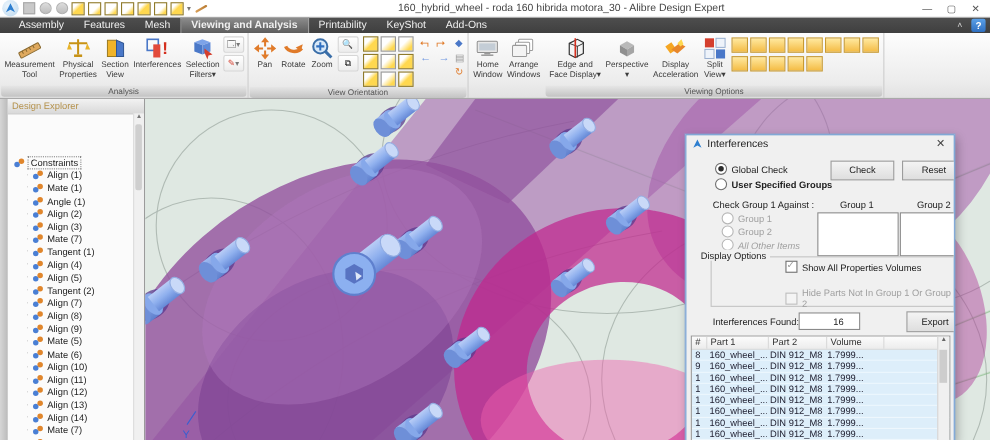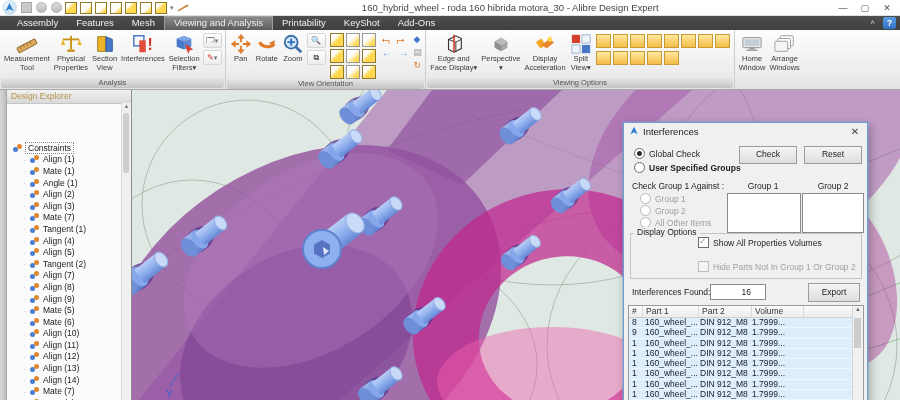--- a/index.html
+++ b/index.html
@@ -16,21 +16,21 @@
   .qcube{width:10px;height:10px;border:1px solid #8f7a2a;background:linear-gradient(135deg,#ffffff 25%,#ffd84f 50%);}
   .qcube.w{background:linear-gradient(135deg,#ffffff 55%,#ffd84f 85%);}
   .caret{font-size:7px;color:#777;}
   .pencil{width:12px;height:2px;background:linear-gradient(90deg,#d9a05a,#b87a30);transform:rotate(-30deg);border-radius:1px;}
   .wtitle{flex:1;text-align:center;color:#444;}
   .wctrl{display:flex;gap:0;margin-right:2px;}
   .wc{width:22px;text-align:center;color:#555;font-size:9px;line-height:14px;}
   
   .tabbar{height:14px;background:linear-gradient(#4e4e4e,#3f3f3f);display:flex;align-items:stretch;color:#f0f0f0;font-size:9.5px;padding-left:8px;}
   .tab{padding:0 9px;line-height:14px;cursor:default;}
-  .tab.active{background:linear-gradient(#8a8a8a,#5c5c5c);border:1px solid #9d9d9d;border-bottom:none;line-height:12px;}
+  .tab.active{background:linear-gradient(#8a8a8a,#5c5c5c);border:1px solid #9d9d9d;border-bottom:none;line-height:12px;font-weight:bold;}
   .tabfill{flex:1;}
   .chev{color:#cfcfcf;font-size:8px;line-height:14px;margin-right:8px;}
   .helpbtn{width:13px;height:12px;margin:1px 4px 0 0;background:linear-gradient(#5aa0e8,#2f6fc0);border-radius:2px;color:#fff;font-size:9px;font-weight:bold;text-align:center;line-height:12px;}
   
   .ribbon{height:59px;background:linear-gradient(#fdfdfd,#ececec 75%,#e2e2e2);display:flex;border-bottom:1px solid #a9a9a9;}
   .rgroup{display:flex;flex-direction:column;border-right:1px solid #cdcdcd;}
   .rbody{height:48px;display:flex;align-items:flex-start;padding:1px 2px 0 2px;}
   .rlabel{height:10px;font-size:7.5px;color:#555;text-align:center;line-height:10px;
           background:linear-gradient(#e6e6e6,#c3c3c3);border-radius:0 0 3px 3px;margin:0 1px 1px 1px;}
   .bb{display:flex;flex-direction:column;align-items:center;padding:1px 2px 0 2px;font-size:7.5px;line-height:1.15;color:#3b3b3b;text-align:center;white-space:pre-line;}
@@ -66,21 +66,21 @@
   .expscroll .thumb{position:absolute;top:10px;left:1px;width:6px;height:60px;background:#cfcfcf;border-radius:2px;}
   .viewport{flex:1;position:relative;overflow:hidden;background:#dfe8e2;}
   .viewport svg{position:absolute;left:0;top:0;}
   
   .dialog{position:absolute;left:623px;top:122px;width:243px;height:278px;background:#f0f0f0;
           border:1px solid #6b9bd2;box-shadow:0 0 0 1px rgba(130,170,215,.4),2px 3px 9px rgba(0,0,0,.3);
           font-size:8.5px;color:#222;z-index:5;overflow:hidden;}
   .dtitle{height:16px;display:flex;align-items:center;padding:0 5px;font-size:9.5px;color:#222;}
   .dlogo{width:10px;height:10px;margin-right:4px;}
   .dclose{margin-left:auto;color:#444;font-size:10px;width:14px;text-align:center;}
-  .abs{position:absolute;}
+  .abs{position:absolute;margin-left:16px;}
   .radio{width:9px;height:9px;border:1px solid #6e6e6e;border-radius:50%;background:#fff;display:inline-block;vertical-align:-1px;margin-right:4px;flex:none;}
   .radio.sel{position:relative;}
   .radio.sel::after{content:"";position:absolute;left:2px;top:2px;width:5px;height:5px;border-radius:50%;background:#2b2b2b;}
   .radio.dis{border-color:#b7b7b7;}
   .lbl-dis{color:#a0a0a0;}
   .dbtn{background:linear-gradient(#f4f4f4,#dedede);border:1px solid #9c9c9c;font-size:8.5px;color:#222;text-align:center;line-height:15px;}
   .listbox{background:#fff;border:1px solid #8a8a8a;}
   .grpbox{border:1px solid #c4c4c4;}
   .legend{position:absolute;left:10px;top:104px;background:#f0f0f0;padding:0 3px;}
   .cbrow{display:flex;align-items:center;gap:4px;}
@@ -268,20 +268,47 @@
       </div>
       <div class="sidemini">
         <span style="color:#4a78c8">◆</span>
         <span style="color:#9a9a9a">▤</span>
         <span style="color:#e07b2a">↻</span>
       </div>
     </div>
     <div class="rlabel">View Orientation</div>
   </div>
 
+  <div class="rgroup" style="border-right:none;">
+    <div class="rbody">
+      <div class="bb">
+        <span class="bicon">
+          <svg viewBox="0 0 24 24">
+              <rect x="2" y="5" width="20" height="11" rx="1" fill="#e7e7e7" stroke="#8f8f8f"></rect>
+              <rect x="4" y="7" width="16" height="7" fill="#c4cdd6"></rect>
+              <rect x="9" y="16" width="6" height="2" fill="#9a9a9a"></rect>
+              <rect x="6" y="18" width="12" height="1.5" fill="#9a9a9a"></rect>
+            </svg>
+        </span><span>Home
+Window</span>
+      </div>
+      <div class="bb">
+        <span class="bicon">
+          <svg viewBox="0 0 24 24">
+              <rect x="7" y="3" width="14" height="11" rx="1" fill="#fff" stroke="#9a9a9a"></rect>
+              <rect x="4" y="6" width="14" height="11" rx="1" fill="#fff" stroke="#9a9a9a"></rect>
+              <rect x="1" y="9" width="14" height="11" rx="1" fill="#f4f4f4" stroke="#9a9a9a"></rect>
+            </svg>
+        </span><span>Arrange
+Windows</span>
+      </div>
+    </div>
+    <div class="rlabel" style="visibility:hidden;">.</div>
+  </div>
+
   <div class="rgroup">
     <div class="rbody">
       <div class="bb">
         <span class="bicon">
           <svg viewBox="0 0 24 24">
               <path d="M6 7l8-4 6 3v11l-8 4-6-3z" fill="#f4f4f4" stroke="#333" stroke-width="1.2"></path>
               <path d="M6 7l8 3v11M14 10l6-3" fill="none" stroke="#333" stroke-width="1"></path>
               <path d="M12 2v19" stroke="#d42f1e" stroke-width="1.6"></path>
             </svg>
         </span><span>Edge and
@@ -332,47 +359,20 @@
         <div class="yrow">
           <span class="ytool"></span>
           <span class="ytool"></span>
           <span class="ytool"></span>
           <span class="ytool"></span>
           <span class="ytool"></span>
         </div>
       </div>
     </div>
     <div class="rlabel">Viewing Options</div>
-  </div>
-
-  <div class="rgroup" style="border-right:none;">
-    <div class="rbody">
-      <div class="bb">
-        <span class="bicon">
-          <svg viewBox="0 0 24 24">
-              <rect x="2" y="5" width="20" height="11" rx="1" fill="#e7e7e7" stroke="#8f8f8f"></rect>
-              <rect x="4" y="7" width="16" height="7" fill="#c4cdd6"></rect>
-              <rect x="9" y="16" width="6" height="2" fill="#9a9a9a"></rect>
-              <rect x="6" y="18" width="12" height="1.5" fill="#9a9a9a"></rect>
-            </svg>
-        </span><span>Home
-Window</span>
-      </div>
-      <div class="bb">
-        <span class="bicon">
-          <svg viewBox="0 0 24 24">
-              <rect x="7" y="3" width="14" height="11" rx="1" fill="#fff" stroke="#9a9a9a"></rect>
-              <rect x="4" y="6" width="14" height="11" rx="1" fill="#fff" stroke="#9a9a9a"></rect>
-              <rect x="1" y="9" width="14" height="11" rx="1" fill="#f4f4f4" stroke="#9a9a9a"></rect>
-            </svg>
-        </span><span>Arrange
-Windows</span>
-      </div>
-    </div>
-    <div class="rlabel" style="visibility:hidden;">.</div>
   </div>
 
   <div style="flex:1;"></div>
 </div>
 
 <div class="main">
   <div class="edge"></div>
 
   <div class="explorer">
     <div class="exphead">Design Explorer</div>
@@ -642,21 +642,21 @@
   <div class="abs" style="left:178px;top:58px;width:62px;text-align:center;">Group 2</div>
 
   <div class="abs lbl-dis" style="left:16px;top:70px;display:flex;align-items:center;">
     <span class="radio dis"></span>
     <span>Group 1</span>
   </div>
   <div class="abs lbl-dis" style="left:16px;top:82px;display:flex;align-items:center;">
     <span class="radio dis"></span>
     <span>Group 2</span>
   </div>
-  <div class="abs lbl-dis" style="left:16px;top:94px;display:flex;align-items:center;">
+  <div class="abs lbl-dis" style="left:16px;top:94px;display:flex;align-items:center;font-style:italic;">
     <span class="radio dis"></span>
     <span>All Other Items</span>
   </div>
 
   <div class="abs listbox" style="left:103px;top:70px;width:72px;height:38px;"></div>
   <div class="abs listbox" style="left:178px;top:70px;width:60px;height:38px;"></div>
 
   <div class="abs grpbox" style="left:6px;top:110px;width:230px;height:44px;"></div>
   <div class="legend">Display Options</div>
   <div class="abs cbrow" style="left:74px;top:114px;">

